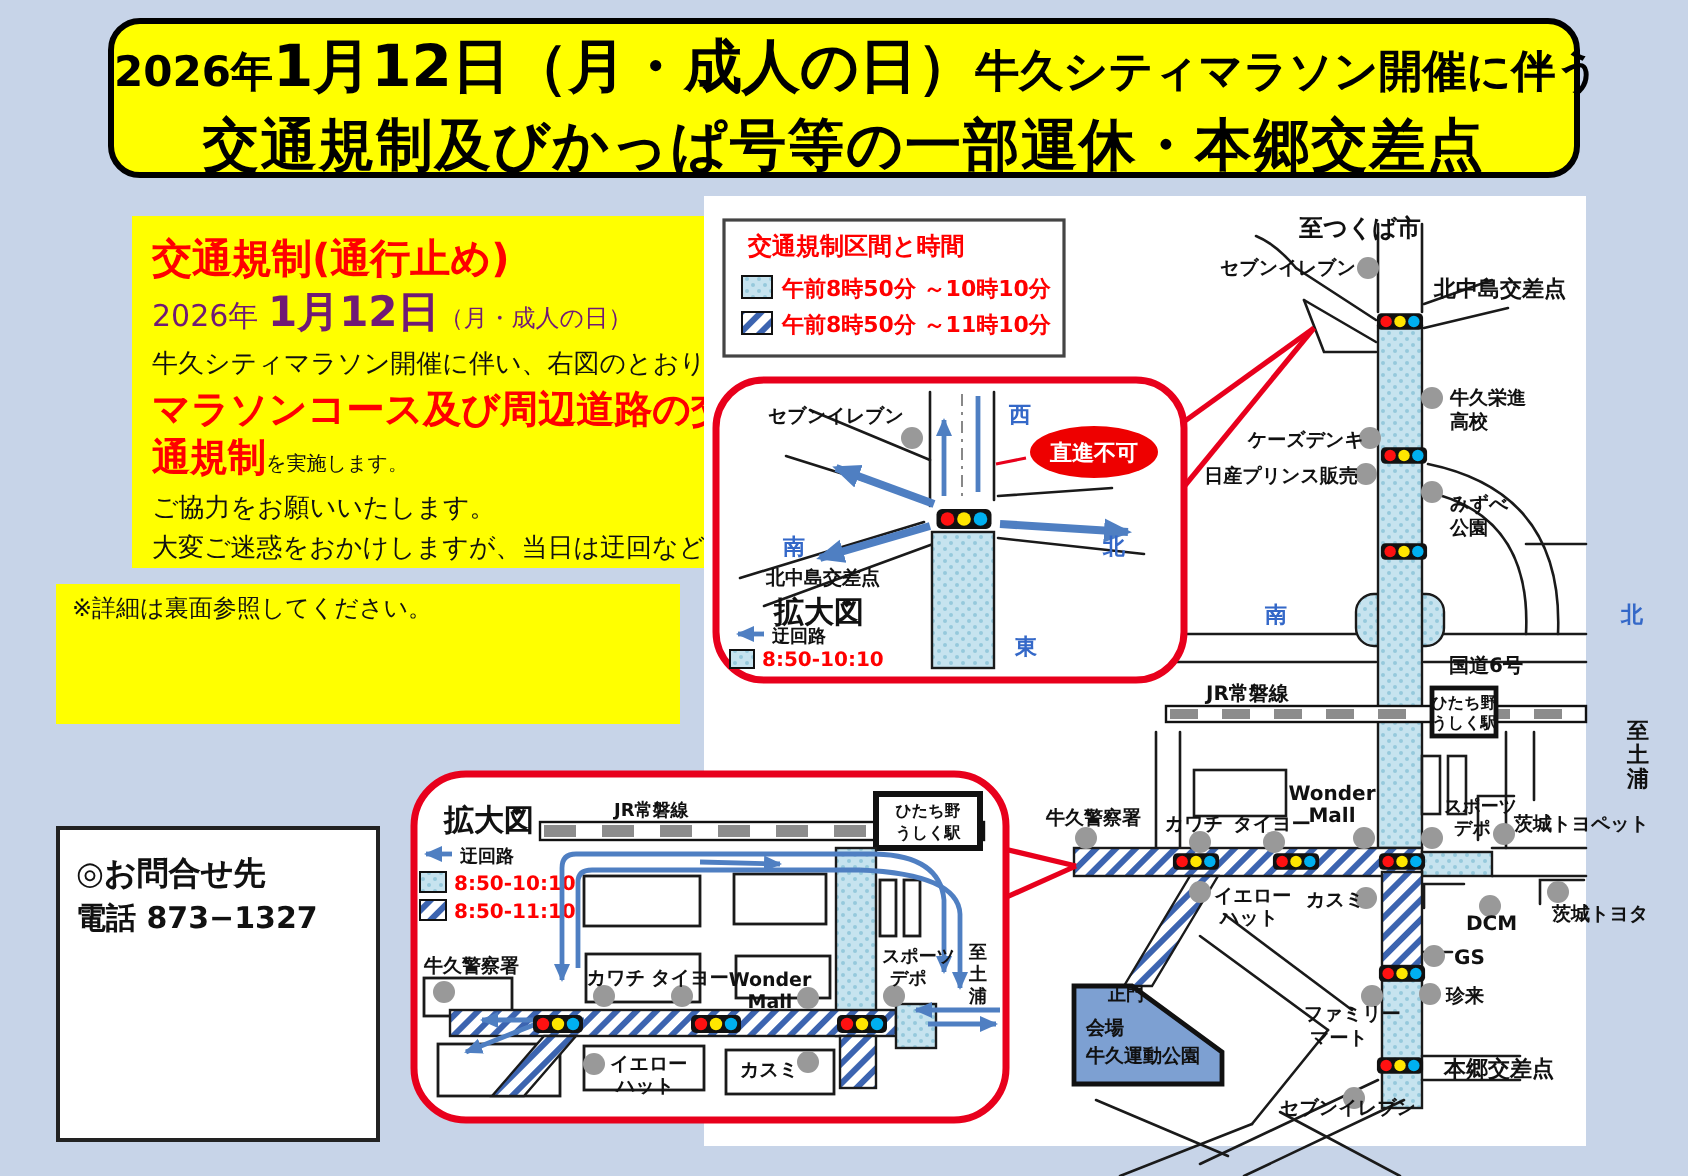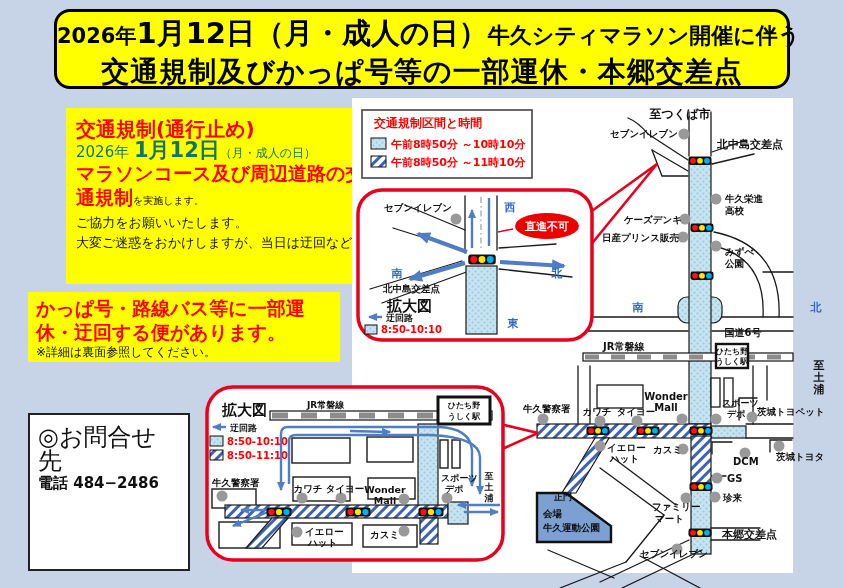--- a/index.html
+++ b/index.html
@@ -16,35 +16,35 @@
     text-align:center;color:#000;box-sizing:border-box;padding-top:4px;
   }
   .h-l1{font-size:21px;font-weight:bold;line-height:34px;white-space:nowrap;}
   .h-l1 .dt{font-size:29px;}
   .h-l1 .sf{font-size:22px;}
   .h-l2{font-size:28px;font-weight:bold;line-height:38px;letter-spacing:1px;white-space:nowrap;}
   
   .ybox{background:#ffff00;box-sizing:border-box;}
   .box1{left:28px;top:108px;width:312px;height:176px;padding:8px 10px;margin-left:38px;}
   .box1 .t{color:#ff0000;font-weight:bold;font-size:20px;line-height:26px;}
-  .box1 .d{color:#0f766e;font-size:15px;line-height:16px;}
+  .box1 .d{color:#701a75;font-size:15px;line-height:28px;}
   .box1 .d .big{font-size:21px;font-weight:bold;}
   .box1 .d .sm{font-size:12px;}
   .bk{color:#111;font-size:13px;line-height:20px;}
   .hl{color:#ff0000;font-weight:bold;font-size:19px;line-height:24px;}
   .hl .tail{color:#111;font-weight:normal;font-size:10px;}
   .box2{left:28px;top:292px;width:312px;height:70px;padding:4px 8px;}
   .box2 .m{color:#ff0000;font-weight:bold;font-size:19px;line-height:24px;}
   .box2 .n{color:#111;font-size:12px;line-height:16px;}
   
   .contact{
     left:28px;top:413px;width:162px;height:158px;background:#fff;
     border:2px solid #222;box-sizing:border-box;padding:10px 8px;color:#111;
   }
-  .contact .t{font-size:24px;font-weight:normal;line-height:24px;}
+  .contact .t{font-size:16px;font-weight:bold;line-height:24px;}
   .contact .o{font-size:15px;font-weight:bold;line-height:21px;margin-top:12px;}
   .contact .l{font-size:11.5px;font-weight:bold;line-height:15px;margin-top:14px;}
   .contact .p{font-size:15px;font-weight:bold;line-height:20px;}
   
   .mt{font:bold 9.5px "DejaVu Sans","Liberation Sans",sans-serif;fill:#111;}
   .mt8{font:bold 8px "DejaVu Sans","Liberation Sans",sans-serif;fill:#111;}
   .mt9{font:bold 9px "DejaVu Sans","Liberation Sans",sans-serif;fill:#111;}
   .mt10{font:bold 10px "DejaVu Sans","Liberation Sans",sans-serif;fill:#111;}
   .mt11{font:bold 11px "DejaVu Sans","Liberation Sans",sans-serif;fill:#111;}
   .mt12{font:bold 12px "DejaVu Sans","Liberation Sans",sans-serif;fill:#111;}
@@ -60,33 +60,33 @@
 <body>
 
 <div class="abs header">
   <div class="h-l1"><span>2026年</span><span class="dt">1月12日（月・成人の日）</span><span class="sf">牛久シティマラソン開催に伴う</span></div>
   <div class="h-l2">交通規制及びかっぱ号等の一部運休・本郷交差点</div>
 </div>
 
 <div class="abs ybox box1">
   <div class="t">交通規制(通行止め)</div>
   <div class="d"><span>2026年 </span><span class="big">1月12日</span><span class="sm">（月・成人の日）</span></div>
+  <div class="bk">牛久シティマラソン開催に伴い、右図のとおり</div>
   <div class="hl"><span>マラソンコース及び周辺道路の交通規制</span><span class="tail">を実施します。</span></div>
   <div class="bk">ご協力をお願いいたします。</div>
   <div class="bk">大変ご迷惑をおかけしますが、当日は迂回などの</div>
 </div>
 
 <div class="abs ybox box2">
-  <div class="m">かっぱ号・路線バス等に一部運休・迂回する便があります。</div>
   <div class="n">※詳細は裏面参照してください。</div>
 </div>
 
 <div class="abs contact">
   <div class="t">◎お問合せ先</div>
-  <div class="p">電話 484−2486</div>
+  <div class="p">電話 873−1327</div>
 </div>
 
 <svg class="abs" style="left:0;top:0" width="844" height="588" viewBox="0 0 844 588">
   <defs>
     <pattern id="roadBlue" width="6" height="6" patternUnits="userSpaceOnUse">
       <rect width="6" height="6" fill="#c6e3ef"></rect>
       <circle cx="1.5" cy="1.5" r="1" fill="#96c9dc"></circle>
       <circle cx="4.5" cy="4.5" r="1" fill="#96c9dc"></circle>
     </pattern>
     <pattern id="hatch" width="7" height="7" patternUnits="userSpaceOnUse" patternTransform="rotate(-45)">

